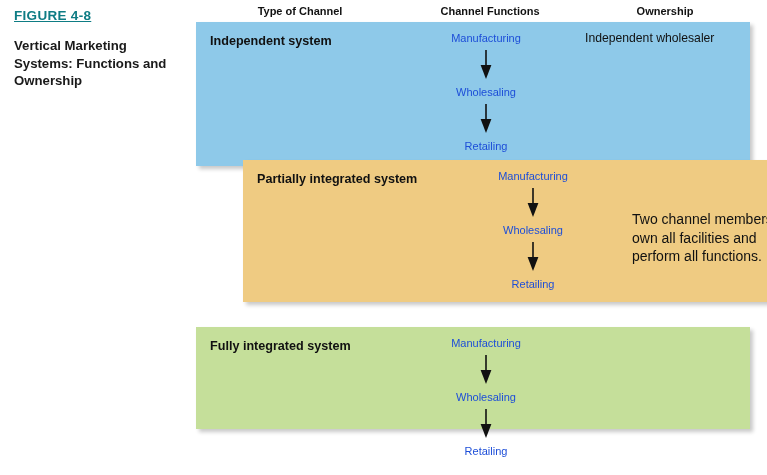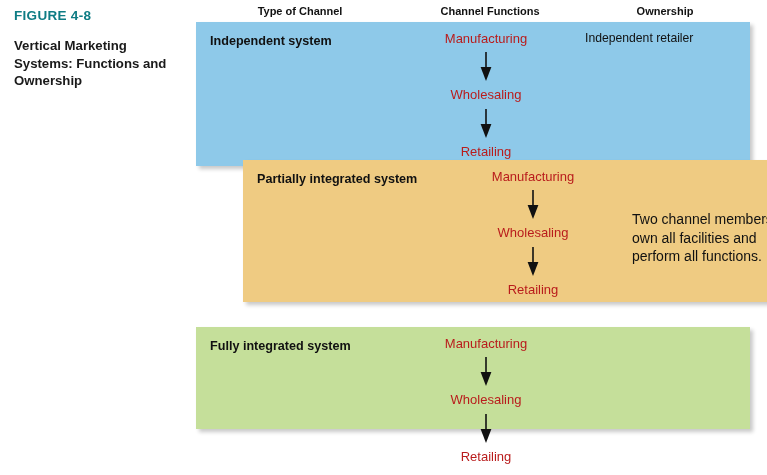--- a/index.html
+++ b/index.html
@@ -75,22 +75,22 @@
 
   
   .flow {
     position: absolute;
     left: 210px;
     top: 10px;
     width: 160px;
     text-align: center;
   }
   .flow-step {
-    font-size: 13px;
-    color: #b91c1c;
+    font-size: 11px;
+    color: #1d4ed8;
     line-height: 1.1;
     white-space: nowrap;
   }
   .flow-arrow {
     display: block;
     margin: 0 auto;
   }
   .flow-arrow.gap-0 { margin-top: 6px; margin-bottom: 6px; }
 
   
@@ -115,21 +115,21 @@
   #own-0 .own-line { margin-bottom: 0; }
   #own-0 .own-line + .own-line { margin-top: 37.5px; }
 
   #own-1 { top: 50px; }
   #own-2 { top: 41px; }
 </style>
 </head>
 <body>
 
 <div id="caption-block">
-  <div id="figure-number" style="color: rgb(14, 124, 132);">FIGURE 4-8</div>
+  <div id="figure-number" style="color: rgb(14, 124, 132); text-decoration: underline;">FIGURE 4-8</div>
   <div id="figure-title">Vertical Marketing Systems: Functions and Ownership</div>
 </div>
 
 <div class="col-header" id="hdr-type">Type of Channel</div>
 <div class="col-header" id="hdr-funcs">Channel Functions</div>
 <div class="col-header" id="hdr-owner">Ownership</div>
 
 <div class="panel" id="panel-0" style="background: rgb(142, 201, 233);">
   <div class="panel-title">Independent system</div>
 
@@ -141,21 +141,21 @@
     </svg>
     <div class="flow-step">Wholesaling</div>
     <svg class="flow-arrow gap-0" width="16" height="30" viewBox="0 0 16 30">
       <line x1="8" y1="0" x2="8" y2="18" stroke="#111" stroke-width="1.6"></line>
       <polygon points="8,29 2.6,15 13.4,15" fill="#111"></polygon>
     </svg>
     <div class="flow-step">Retailing</div>
   </div>
 
   <div class="ownership" id="own-0">
-    <div class="own-line">Independent retailer</div>
+    <div class="own-line">Independent wholesaler</div>
   </div>
 </div>
 
 <div class="panel" id="panel-1" style="background: rgb(239, 203, 130);">
   <div class="panel-title">Partially integrated system</div>
 
   <div class="flow">
     <div class="flow-step">Manufacturing</div>
     <svg class="flow-arrow gap-0" width="16" height="30" viewBox="0 0 16 30">
       <line x1="8" y1="0" x2="8" y2="18" stroke="#111" stroke-width="1.6"></line>

